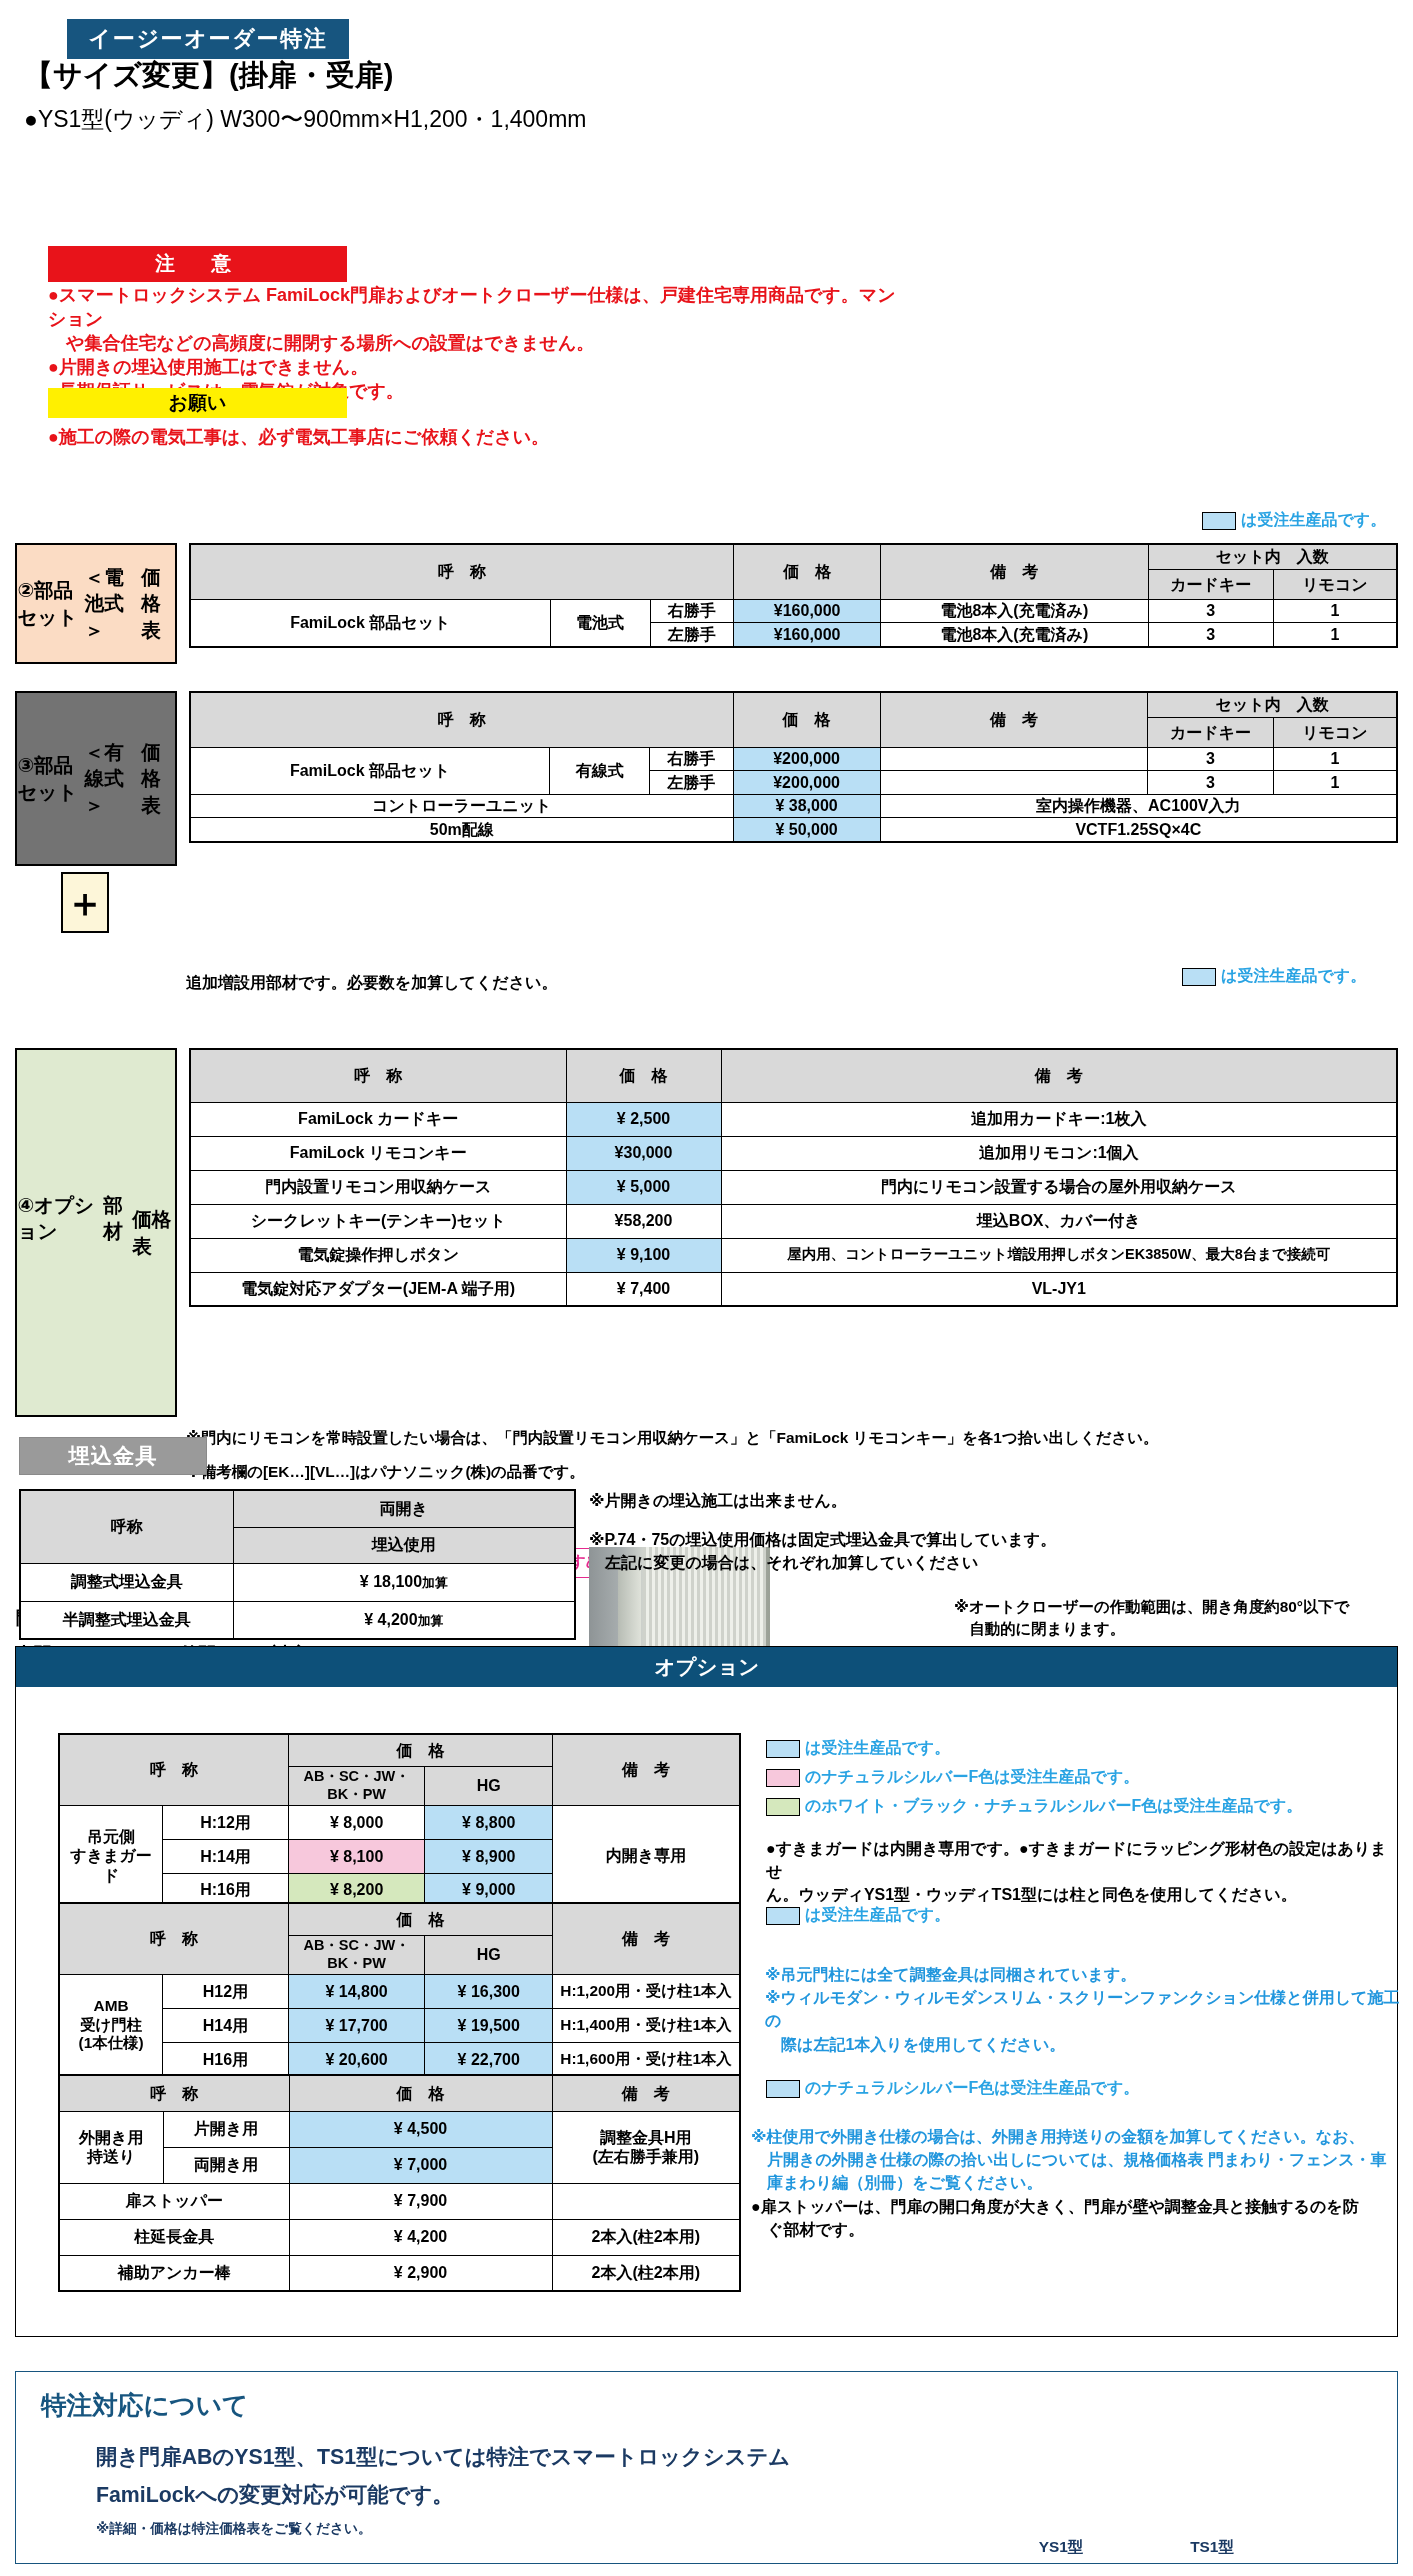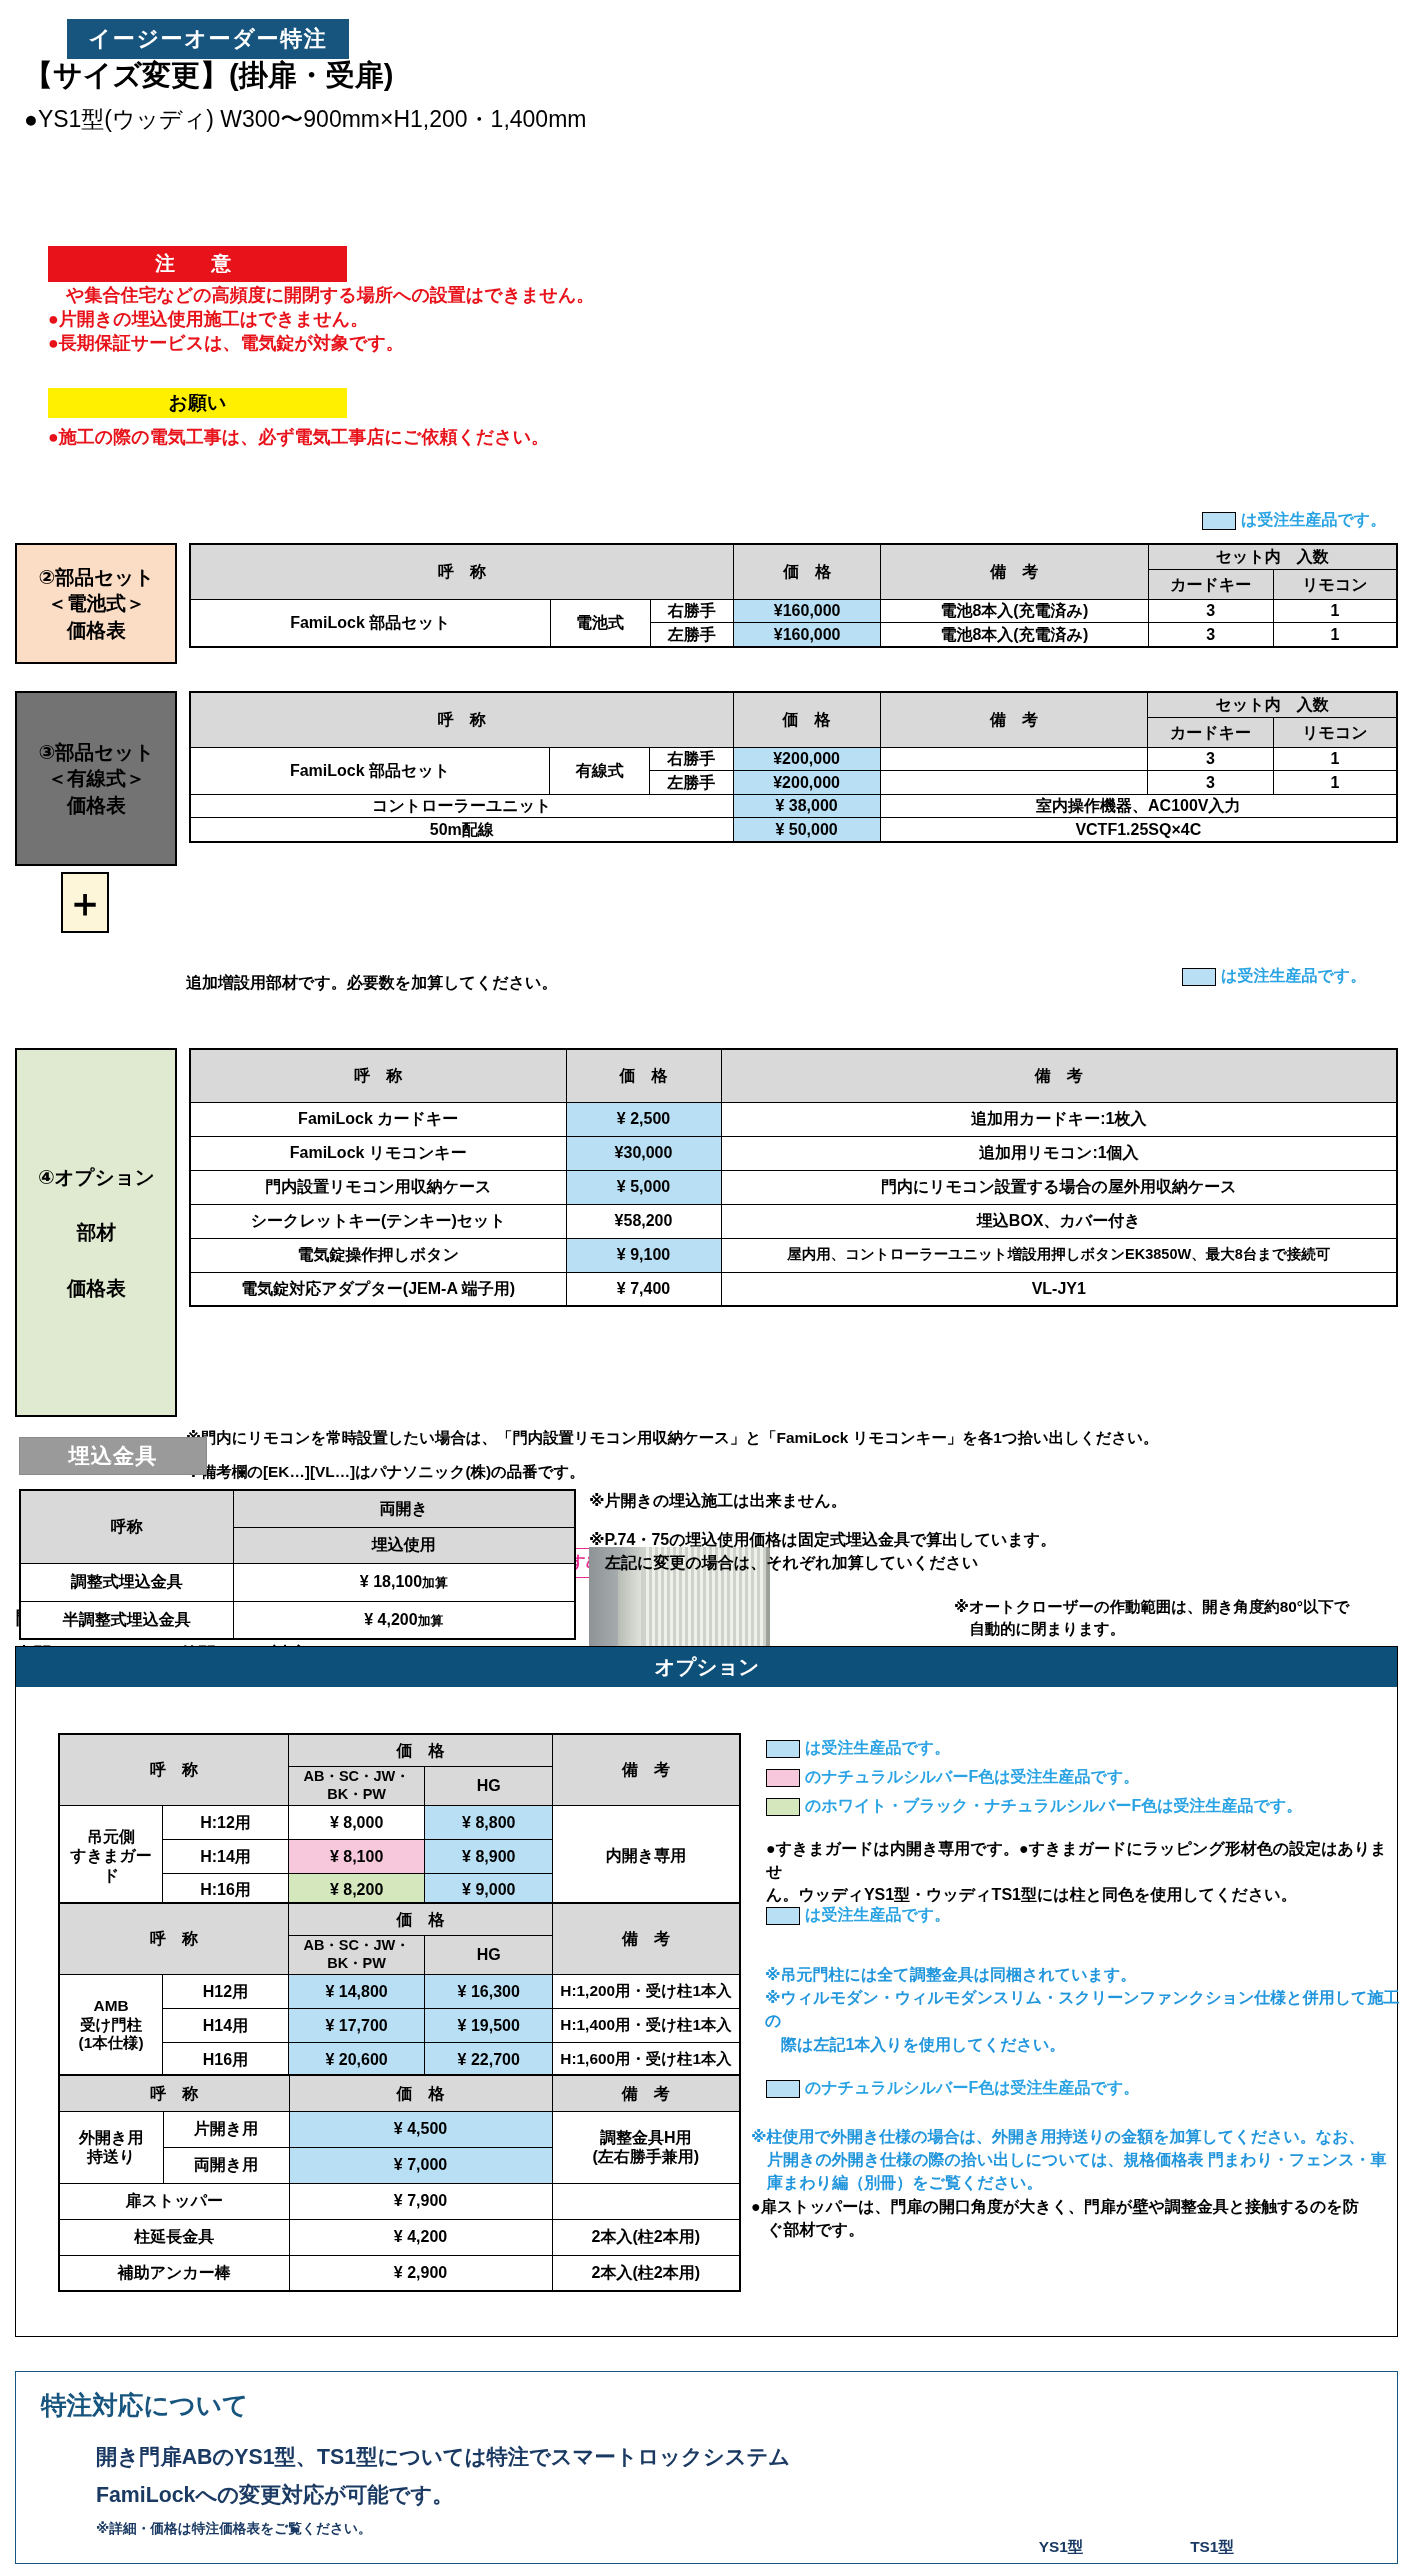--- a/index.html
+++ b/index.html
@@ -56,21 +56,21 @@
   table.pt th { background:#d9d9d9; font-weight:bold; }
   .outer-thick { border:2.6px solid #000; }
   .cell-blue { background:#b9dff5; }
   .cell-pink { background:#f7c8dc; }
   .cell-green { background:#d5e8bd; }
 
   
   .side-lbl {
     border:2.6px solid #000;
     font-weight:bold; font-size:19.6px; text-align:left;
-    display:flex; flex-direction:column; justify-content:center; align-items:center;
+    display:flex; flex-direction:row; justify-content:center; align-items:center;
     line-height:1.35; letter-spacing:0px;
   }
   .lbl-orange { background:#fbdcc4; }
   .lbl-pink { background:#737373; }
   .lbl-green { background:#dfead0; }
 
   .plus-box {
     border:2.6px solid #000; background:#fdf6d9;
     width:48px; height:61px; display:flex; align-items:center; justify-content:center;
     font-size:39px; font-weight:bold; line-height:1;
@@ -111,20 +111,21 @@
 <body>
 
 <div class="pg">
 
   <div class="abs hdr-band" style="left:67px; top:19px; width:282px;">イージーオーダー特注</div>
   <div class="abs hdr-title" style="left:24px; top:56px;">【サイズ変更】(掛扉・受扉)</div>
   <div class="abs hdr-sub" style="left:24px; top:104px;">●YS1型(ウッディ) W300〜900mm×H1,200・1,400mm</div>
 
   <div class="abs caution-band" style="left:48px; top:246px;">注　意</div>
   <div class="abs" style="left:48px; top:283px; width:854px;">
+    <div class="red-txt">●スマートロックシステム FamiLock門扉およびオートクローザー仕様は、戸建住宅専用商品です。マンション</div>
     <div class="red-txt">　や集合住宅などの高頻度に開閉する場所への設置はできません。</div>
     <div class="red-txt">●片開きの埋込使用施工はできません。</div>
     <div class="red-txt">●長期保証サービスは、電気錠が対象です。</div>
   </div>
   <div class="abs onegai-band" style="left:48px; top:388px;">お願い</div>
   <div class="abs red-txt" style="left:48px; top:425px;">●施工の際の電気工事は、必ず電気工事店にご依頼ください。</div>
 
   <div class="abs legend-row" style="left:1202px; top:510px;">
     <span class="sw sw-blue"></span>
     <span>は受注生産品です。</span>

